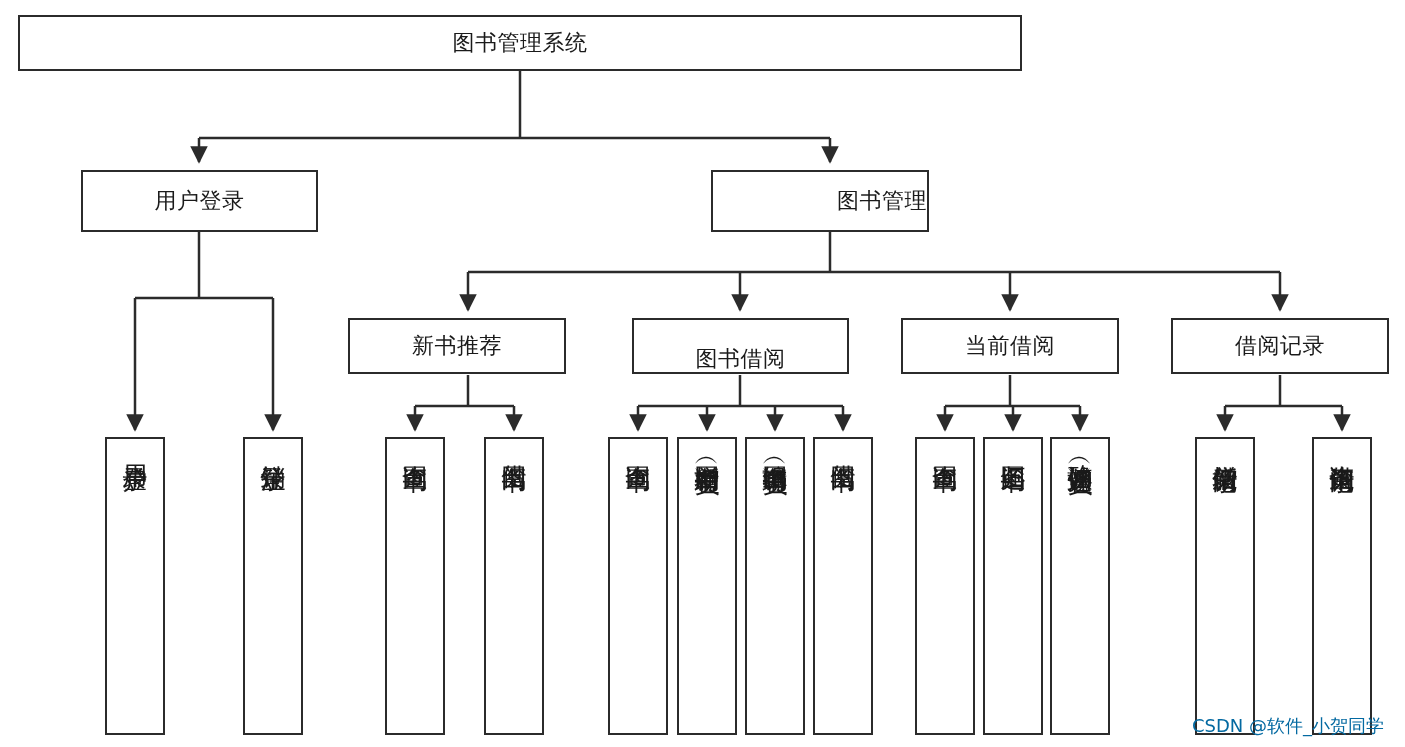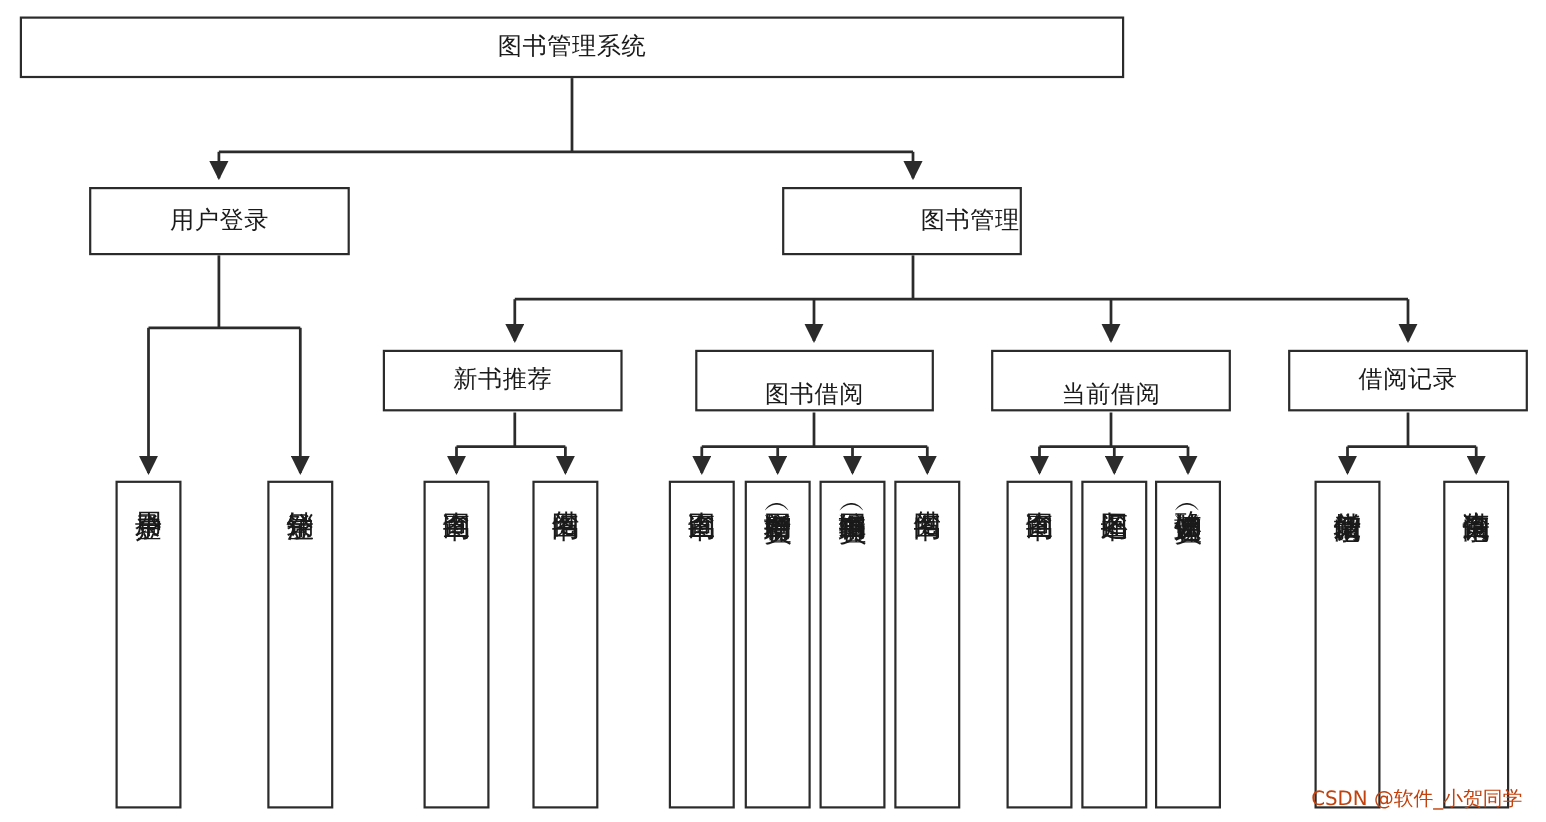--- a/index.html
+++ b/index.html
@@ -55,21 +55,21 @@
     top: 0;
     width: 1405px;
     height: 747px;
     pointer-events: none;
   }
   .watermark {
     position: absolute;
     left: 1192px;
     top: 714px;
     font-size: 18px;
-    color: #c2410c;
+    color: #0369a1;
     white-space: nowrap;
     font-family: "DejaVu Sans", "Liberation Sans", sans-serif;
   }
 </style>
 </head>
 <body>
 
 <div id="canvas">
 
   <svg class="links" viewBox="0 0 1405 747" xmlns="http://www.w3.org/2000/svg">
@@ -132,21 +132,21 @@
   <div class="node horiz" style="left:711px; top:170px; width:218px; height:62px;justify-content:flex-end;">
     <span class="label">图书管理</span>
   </div>
 
   <div class="node horiz" style="left:348px; top:318px; width:218px; height:56px;">
     <span class="label">新书推荐</span>
   </div>
   <div class="node horiz" style="left:632px; top:318px; width:217px; height:56px;align-items:flex-end;">
     <span class="label">图书借阅</span>
   </div>
-  <div class="node horiz" style="left:901px; top:318px; width:218px; height:56px;align-items:flex-end;">
+  <div class="node horiz" style="left:901px; top:318px; width:218px; height:56px;">
     <span class="label">当前借阅</span>
   </div>
   <div class="node horiz" style="left:1171px; top:318px; width:218px; height:56px;">
     <span class="label">借阅记录</span>
   </div>
 
   <div class="node vert" style="left:105px; top:437px; width:60px; height:298px;">
     <span class="label">用户登录</span>
   </div>
   <div class="node vert" style="left:243px; top:437px; width:60px; height:298px;">

